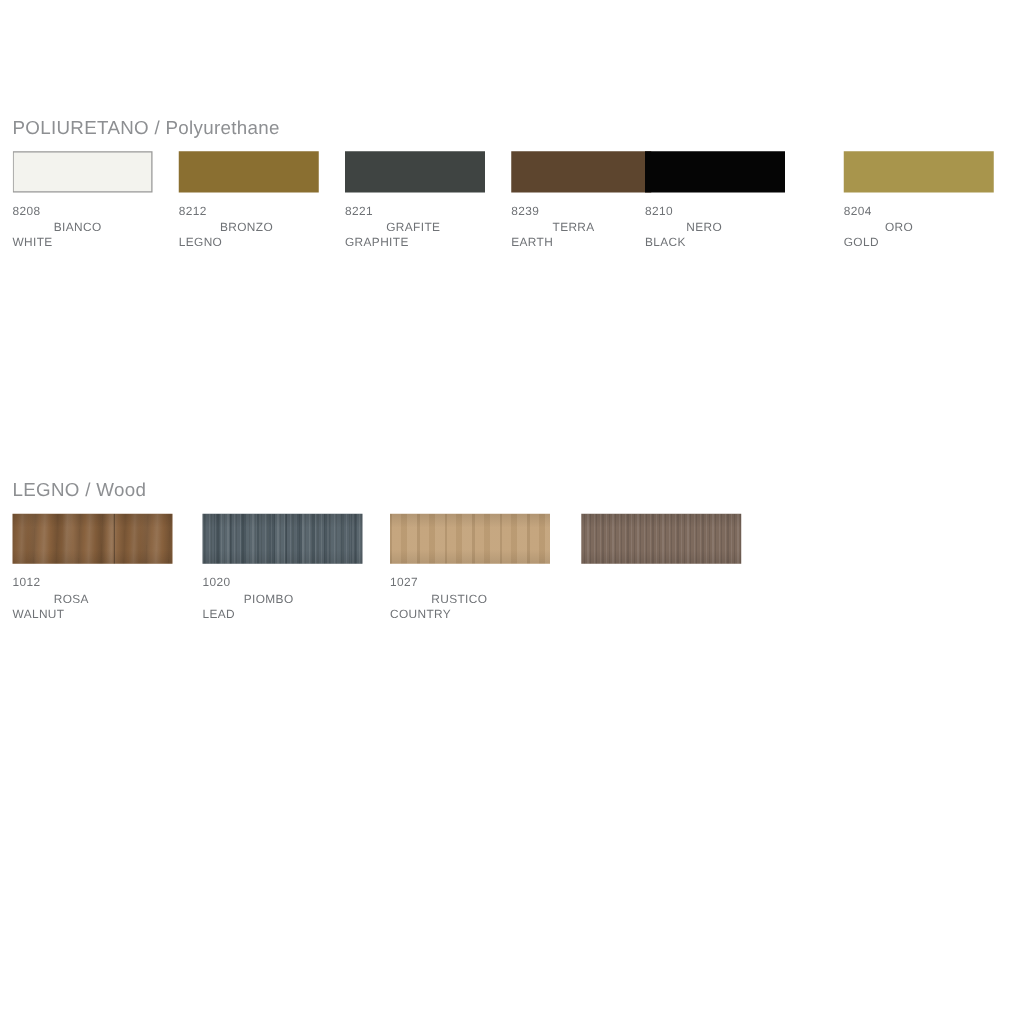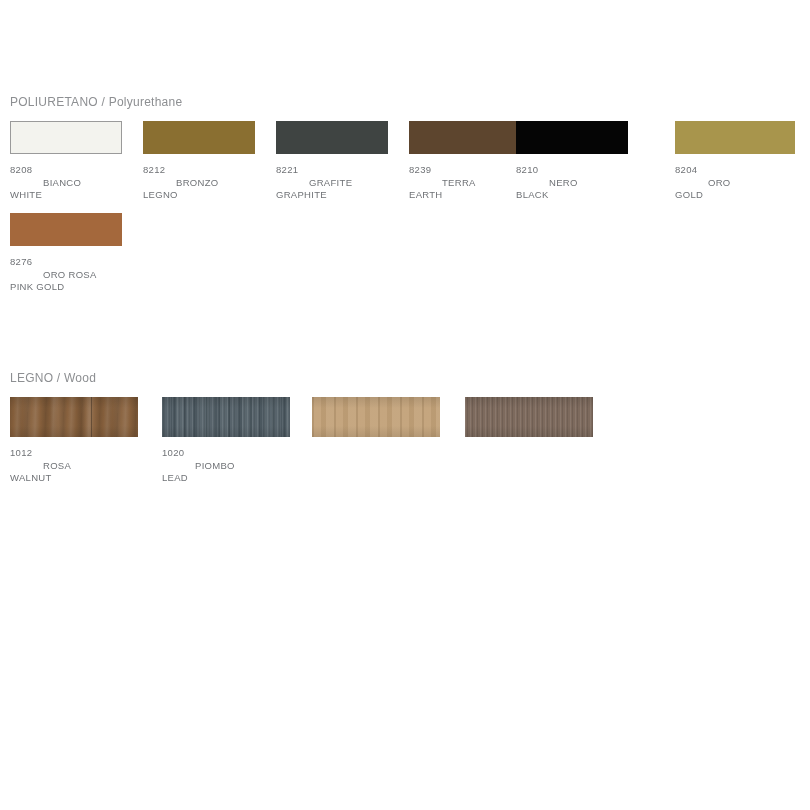--- a/index.html
+++ b/index.html
@@ -24,25 +24,25 @@
     overflow: hidden;
   }
 
   
   .section {
     position: absolute;
     left: 0;
     width: 810px;
   }
   #section-polyurethane { top: 96px; }
-  #section-wood { top: 372px; }
+  #section-wood { top: 386px; }
 
   .section-title {
     margin: 0 0 12px 10px;
-    font-size: 12px;
+    font-size: 15px;
     line-height: 13px;
     letter-spacing: 0.25px;
     color: #8d8f92;
     font-weight: 400;
     white-space: nowrap;
   }
 
   
   .swatch-row {
     position: relative;
@@ -207,30 +207,20 @@
         <span class="swatch-chip" id="chip-8204" style="background-color: rgb(168, 149, 76);"></span>
         <div class="swatch-labels">
           <div class="code">8204</div>
           <div class="name-it">ORO</div>
           <div class="name-en">GOLD</div>
         </div>
       </div>
 
     </div>
 
-    <div class="swatch-row" style="height:78px; margin-top:14px;">
-      <div class="swatch-cell" id="cell-8276" style="left:10px;">
-        <span class="swatch-chip" id="chip-8276" style="background-color: rgb(164, 104, 60);"></span>
-        <div class="swatch-labels">
-          <div class="code">8276</div>
-          <div class="name-it">ORO ROSA</div>
-          <div class="name-en">PINK GOLD</div>
-        </div>
-      </div>
-    </div>
 
   </div>
 
   <div class="section wood" id="section-wood">
 
     <div class="section-title">LEGNO / Wood</div>
 
     <div class="swatch-row" style="height:90px;">
 
       <div class="swatch-cell" id="cell-1012" style="left:10px;">
@@ -257,20 +247,25 @@
           <div class="name-it">PIOMBO</div>
           <div class="name-en">LEAD</div>
         </div>
       </div>
 
       <div class="swatch-cell" id="cell-1027" style="left:312px;">
         <span class="swatch-chip" id="chip-1027" style="background-color: rgb(194, 161, 120);">
           <span class="grain grain-vert-wide"></span>
           <span class="grain-shade"></span>
         </span>
+        <div class="swatch-labels">
+          <div class="code">1027</div>
+          <div class="name-it">RUSTICO</div>
+          <div class="name-en">COUNTRY</div>
+        </div>
       </div>
 
       <div class="swatch-cell" id="cell-1071" style="left:465px;">
         <span class="swatch-chip" id="chip-1071" style="background-color: rgb(125, 106, 93);">
           <span class="grain grain-vert-fine"></span>
           <span class="grain-shade"></span>
         </span>
       </div>
 
     </div>

